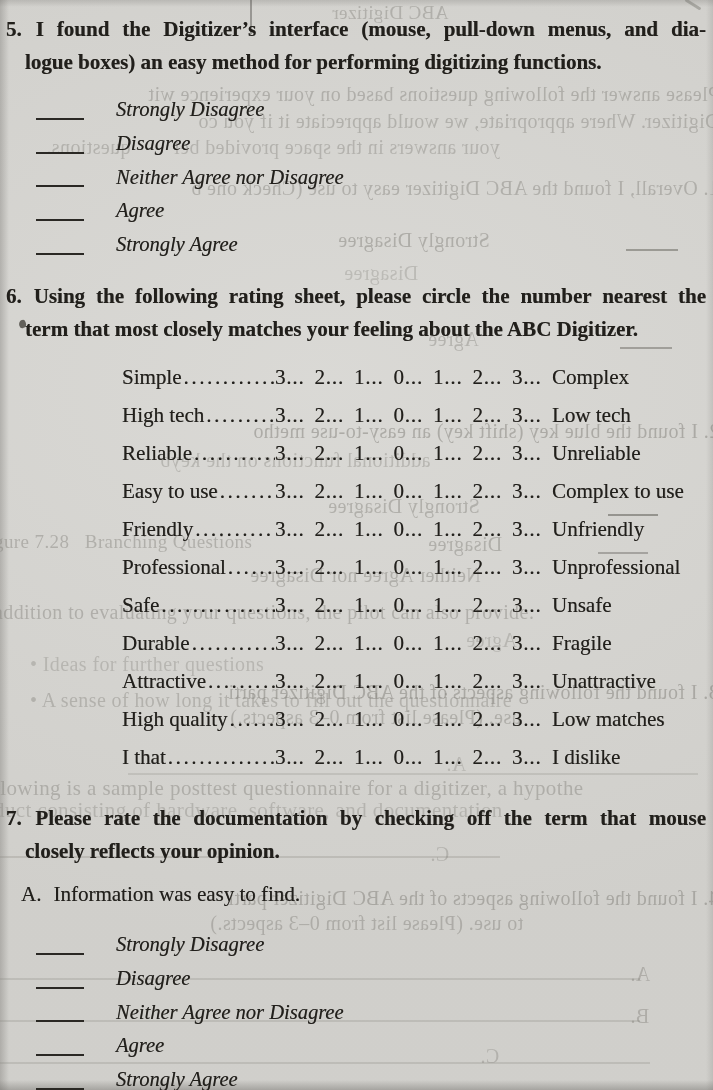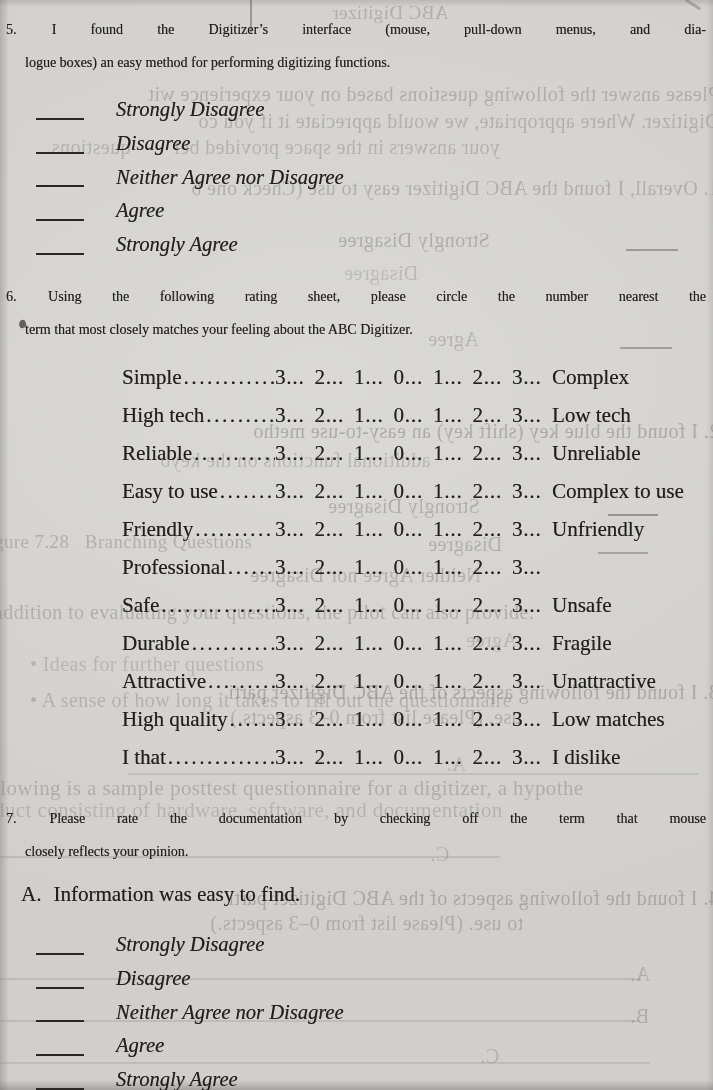--- a/index.html
+++ b/index.html
@@ -10,21 +10,21 @@
       linear-gradient(180deg, rgba(96,94,90,.22), rgba(96,94,90,0) 7px),
       linear-gradient(0deg, rgba(96,94,90,.38), rgba(96,94,90,0) 10px),
       linear-gradient(90deg, rgba(96,94,90,.30), rgba(96,94,90,0) 9px),
       linear-gradient(270deg, rgba(96,94,90,.16), rgba(96,94,90,0) 7px),
       radial-gradient(130% 60% at 45% 35%, rgba(255,255,255,.07), rgba(40,38,34,.04) 85%);
     color:#211f1b;
     font-family:"Liberation Serif", serif;
   }
   .inked{text-shadow:0.3px 0.3px 0.45px rgba(33,31,27,.55);}
   
-  .q{position:absolute;left:6px;width:700px;font-size:14px;line-height:33px;}
+  .q{position:absolute;left:6px;width:700px;font-size:21px;line-height:33px;font-weight:bold;}
   .pline.just{white-space:nowrap;text-align:justify;text-align-last:justify;}
   .pline.cont{padding-left:19px;white-space:nowrap;}
   .qnum{padding-right:1px;}
   
   .opts{position:absolute;left:36px;}
   .opt{position:relative;height:33.8px;}
   .blank{position:absolute;left:0;bottom:6px;width:48px;height:0;border-bottom:2.3px solid #2a2824;}
   .olabel{position:absolute;left:80px;top:3px;font-size:20.5px;font-style:italic;line-height:28px;white-space:nowrap;}
   
   .rtable{position:absolute;left:122px;top:358px;font-size:21px;}
@@ -152,20 +152,21 @@
         <div class="rcell">Complex to use</div>
       </div>
     <div class="rrow">
         <div class="lcell"><span class="term">Friendly</span><span class="ldots">............................</span></div>
         <div class="mcell">3... 2... 1... 0... 1... 2... 3...</div>
         <div class="rcell">Unfriendly</div>
       </div>
     <div class="rrow">
         <div class="lcell"><span class="term">Professional</span><span class="ldots">............................</span></div>
         <div class="mcell">3... 2... 1... 0... 1... 2... 3...</div>
+        <div class="rcell">Unprofessional</div>
       </div>
     <div class="rrow">
         <div class="lcell"><span class="term">Safe</span><span class="ldots">............................</span></div>
         <div class="mcell">3... 2... 1... 0... 1... 2... 3...</div>
         <div class="rcell">Unsafe</div>
       </div>
     <div class="rrow">
         <div class="lcell"><span class="term">Durable</span><span class="ldots">............................</span></div>
         <div class="mcell">3... 2... 1... 0... 1... 2... 3...</div>
         <div class="rcell">Fragile</div>

